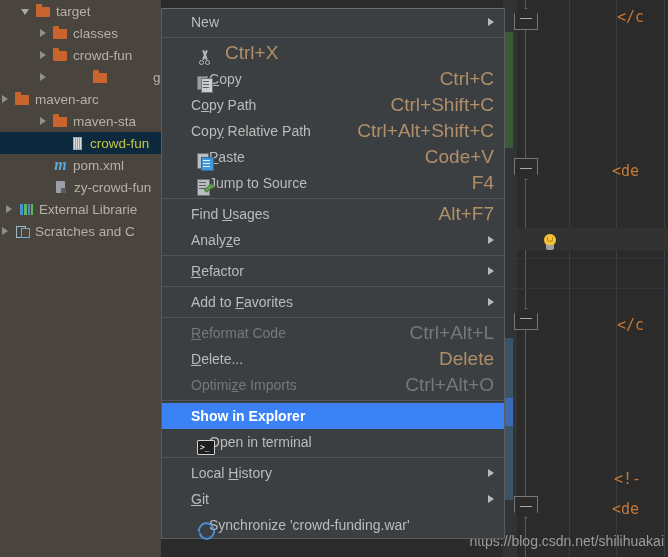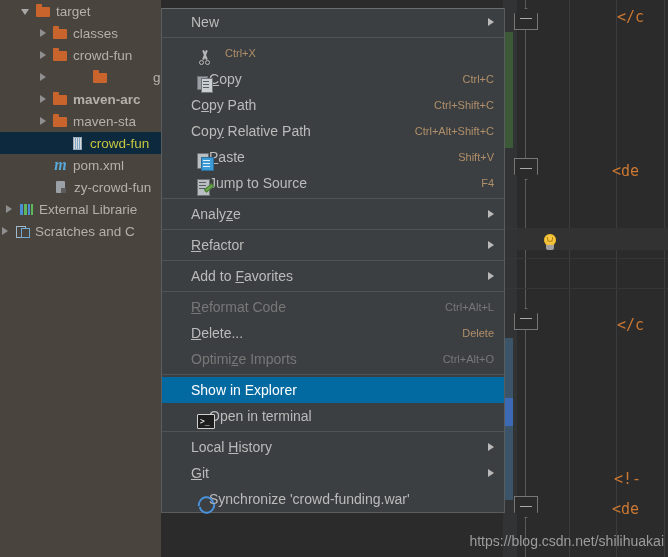--- a/index.html
+++ b/index.html
@@ -136,29 +136,29 @@
     z-index: 50;
   }
   .mi {
     position: relative;
     height: 26px;
     display: flex; align-items: center;
     padding-left: 29px; padding-right: 10px;
     white-space: nowrap;
     cursor: default;
   }
-  .mi.hl { background: #0369a1; color: #ffffff; }
+  .mi.hl { background: #3b82f6; color: #ffffff; font-weight: bold; }
   .mi.dim { color: #777777; }
   .mi.dim .mi-shortcut { color: #777777; }
   .mi-icon {
     position: absolute; left: 5px; top: 4px; width: 18px; height: 18px;
   }
   .mi-label { flex: 1 1 auto; }
   .mi-label u { text-decoration: underline; }
-  .mi-shortcut { color: #b08f6a; margin-left: 16px; font-size: 11px; }
+  .mi-shortcut { color: #b08f6a; margin-left: 16px; font-size: 19px; }
   .mi-arrow {
     margin-left: 16px; width: 0; height: 0;
     border-left: 6px solid #b9b9b9;
     border-top: 4.5px solid transparent;
     border-bottom: 4.5px solid transparent;
   }
   .msep { height: 1px; background: #515456; margin: 2px 0; }
   .mtop { height: 1px; background: #6a6d6e; }
 
   
@@ -285,21 +285,21 @@
       <div class="tree-row" style="padding-left: 38px;">
         <span class="tw closed"></span>
         <span class="tree-icon ico-folder"></span>
         <span class="tree-label">crowd-fun</span>
       </div>
       <div class="tree-row" style="padding-left: 38px; gap: 40px;">
         <span class="tw closed"></span>
         <span class="tree-icon ico-folder"></span>
         <span class="tree-label">generated</span>
       </div>
-      <div class="tree-row" style="padding-left: 38px; font-weight: bold;">
+      <div class="tree-row" style="">
         <span class="tw closed"></span>
         <span class="tree-icon ico-folder"></span>
         <span class="tree-label">maven-arc</span>
       </div>
       <div class="tree-row" style="padding-left: 38px;">
         <span class="tw closed"></span>
         <span class="tree-icon ico-folder"></span>
         <span class="tree-label">maven-sta</span>
       </div>
       <div class="tree-row selected" style="padding-left: 55px;">
@@ -356,32 +356,36 @@
       </div>
       <div class="mi">
         <span class="mi-label">Cop<u>y</u> Relative Path</span>
         <span class="mi-shortcut">Ctrl+Alt+Shift+C</span>
       </div>
       <div class="mi">
         <span class="mi-icon ic-paste">
           <i></i>
         </span>
         <span class="mi-label"><u>P</u>aste</span>
-        <span class="mi-shortcut">Shift+V</span>
+        <span class="mi-shortcut">Code+V</span>
       </div>
       <div class="mi">
         <span class="mi-icon ic-jump">
           <i></i>
           <b></b>
         </span>
         <span class="mi-label">Jump to Source</span>
         <span class="mi-shortcut">F4</span>
       </div>
       <div class="msep"></div>
       <div class="mi">
+        <span class="mi-label">Find <u>U</u>sages</span>
+        <span class="mi-shortcut">Alt+F7</span>
+      </div>
+      <div class="mi">
         <span class="mi-label">Analy<u>z</u>e</span>
         <span class="mi-arrow"></span>
       </div>
       <div class="msep"></div>
       <div class="mi">
         <span class="mi-label"><u>R</u>efactor</span>
         <span class="mi-arrow"></span>
       </div>
       <div class="msep"></div>
       <div class="mi">

